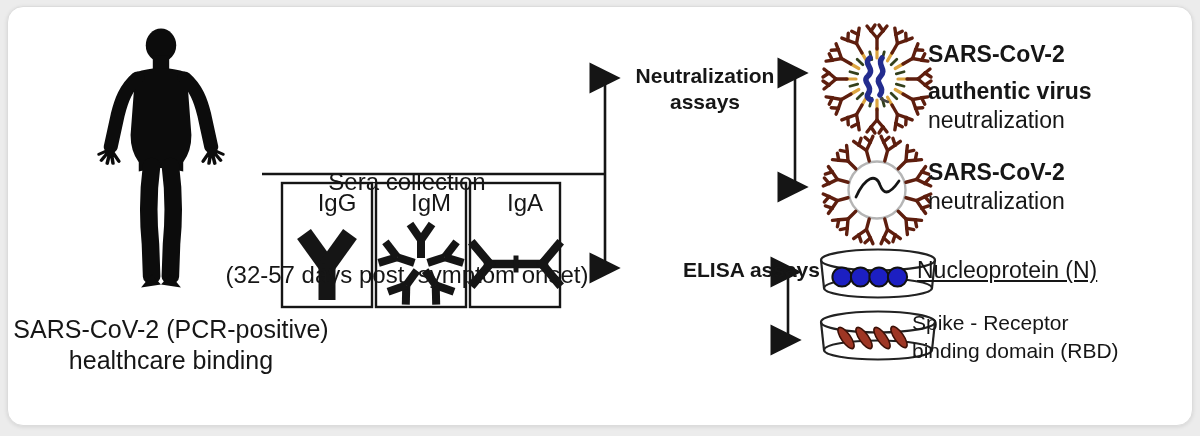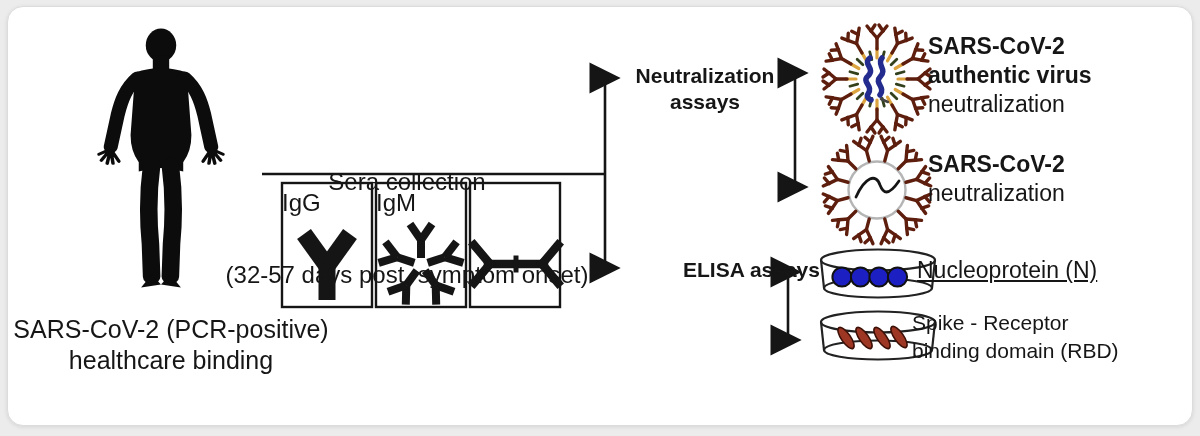--- a/index.html
+++ b/index.html
@@ -3,28 +3,28 @@
 <meta charset="utf-8">
 <style>
   html,body{margin:0;padding:0;background:#ececec;font-family:"Liberation Sans",sans-serif;}
   .stage{position:relative;width:1200px;height:436px;overflow:hidden;}
   .card{position:absolute;left:7px;top:6px;width:1184px;height:418px;background:#ffffff;
         border:1px solid #dcdcdc;border-radius:16px;box-shadow:0 1px 4px rgba(0,0,0,.10);}
   svg.fig{position:absolute;left:0;top:0;width:1200px;height:436px;}
   .t{position:absolute;color:#161616;}
   .cohort{left:6px;top:314px;width:330px;text-align:center;font-size:25px;line-height:31px;}
   .sera{left:217px;top:104px;width:380px;text-align:center;font-size:24px;line-height:31px;white-space:pre;}
-  .panel-label{position:absolute;top:189px;width:110px;text-align:left;font-size:24px;color:#161616;}
+  .panel-label{position:absolute;top:189px;width:110px;text-align:center;font-size:24px;color:#161616;}
   .pl-0{left:282px}.pl-1{left:376px}.pl-2{left:470px}
   .neut-label{left:630px;top:63px;width:150px;text-align:center;font-weight:bold;font-size:21px;line-height:26px;}
   .elisa-label{left:637px;top:258px;font-weight:bold;font-size:21px;white-space:nowrap;margin-left:46px;}
   .outcome{font-size:23px;line-height:29px;}
   .oc1{left:928px;top:32px;}
   .oc2{left:928px;top:150px;}
-  .b{font-weight:bold;}
+  .b{font-weight:bold;margin-top:8px;}
   .nucleo{left:917px;top:257px;font-size:23px;white-space:nowrap;text-decoration:underline;}
   .spike{left:912px;top:309px;font-size:21px;line-height:28px;white-space:nowrap;}
 </style>
 </head>
 <body>
 
 <div class="stage">
   <div class="card"></div>
 
   <svg class="fig" viewBox="0 0 1200 436">
@@ -415,20 +415,21 @@
     <div>healthcare binding</div>
   </div>
 
   <div class="t sera">
     <div>Sera collection</div>
     <div>(32-57 days post  symptom onset)</div>
   </div>
 
   <div class="panel-label pl-0">IgG</div>
   <div class="panel-label pl-1">IgM</div>
+  <div class="panel-label pl-2">IgA</div>
 
   <div class="t neut-label">
     <div>Neutralization</div>
     <div>assays</div>
   </div>
 
   <div class="t elisa-label">ELISA assays</div>
 
   <div class="t outcome oc1">
     <div class="b">SARS-CoV-2</div>

